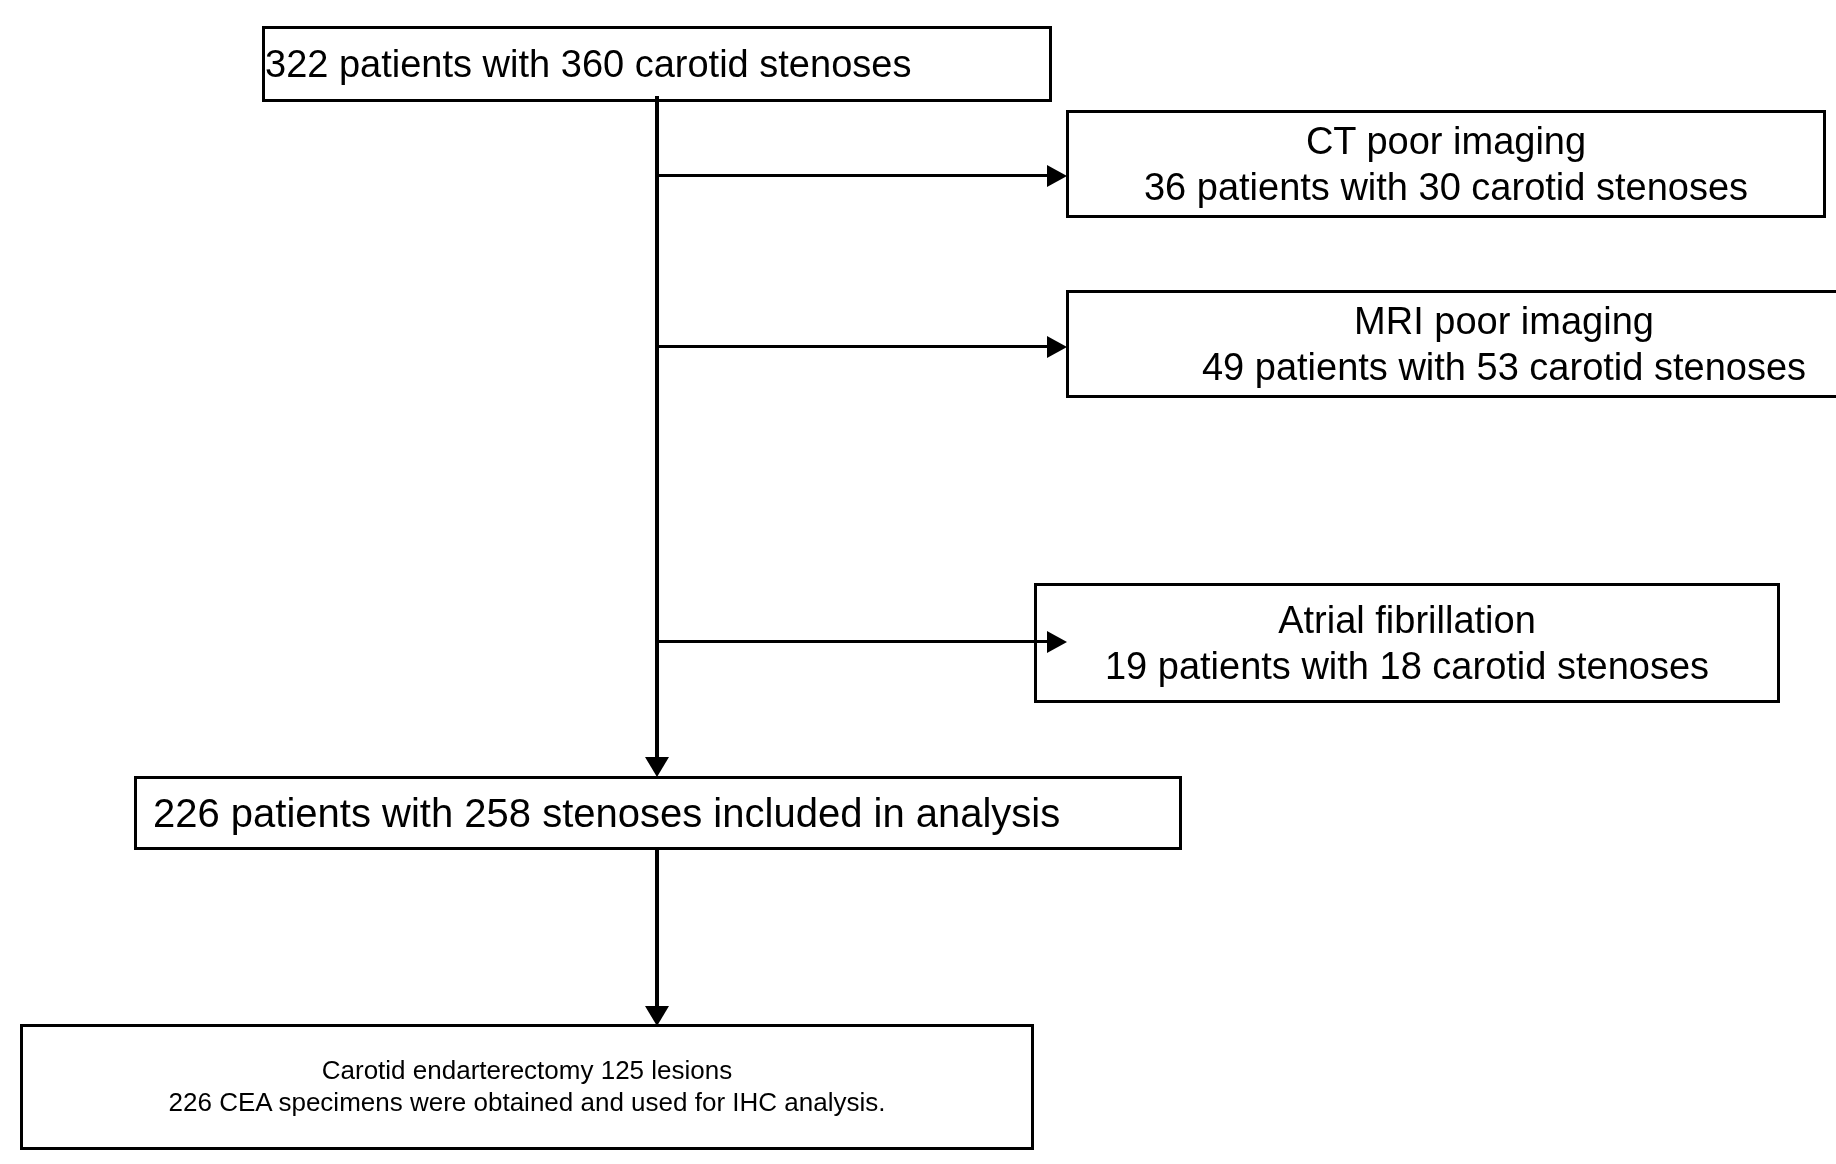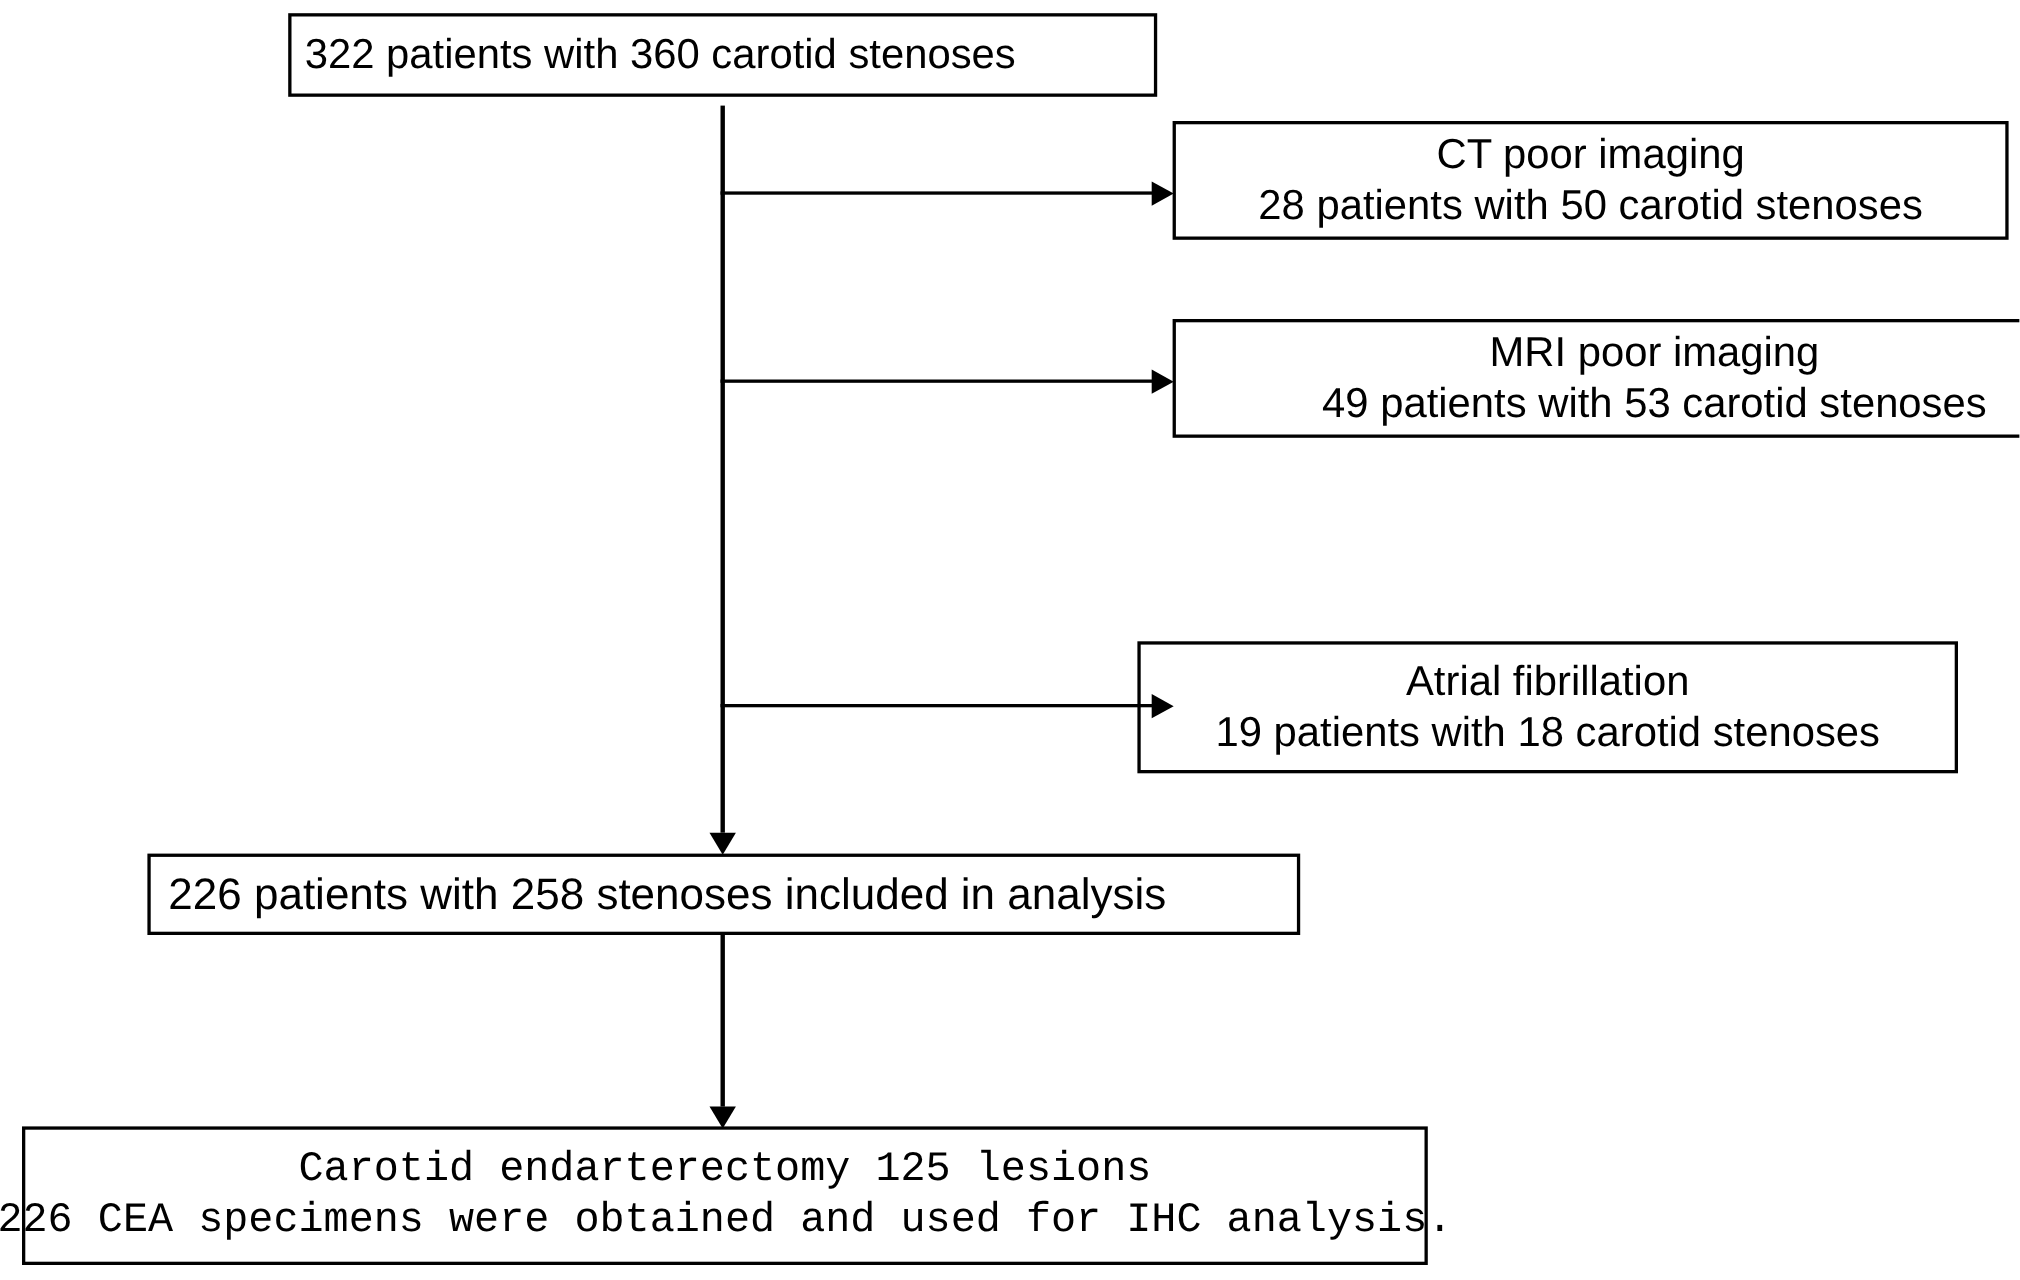--- a/index.html
+++ b/index.html
@@ -27,25 +27,25 @@
     justify-content: center;
     text-align: center;
     line-height: 1.22;
     white-space: nowrap;
   }
   .flow-box .line {
     display: block;
   }
   
   #node-top {
-    left: 262px;  top: 12px;
+    left: 262px;  top: 26px;
     width: 790px; height: 76px;
     font-size: 38px;
     align-items: flex-start;
-    padding-left: 12px;
+    padding-left: 0;
   }
   #node-ct {
     left: 1066px; top: 110px;
     width: 760px; height: 108px;
     font-size: 38px;
   }
   #node-mri {
     left: 1066px; top: 290px;
     width: 876px; height: 108px;
     font-size: 38px;
@@ -57,23 +57,22 @@
   }
   #node-included {
     left: 134px;  top: 776px;
     width: 1048px; height: 74px;
     font-size: 40px;
     align-items: flex-start;
     padding-left: 16px;
   }
   #node-cea {
     left: 20px;   top: 1024px;
-    width: 1278px; height: 126px;
-    font-size: 38px;
-    font-family: Liberation Mono, monospace;
+    width: 1014px; height: 126px;
+    font-size: 26px;
   }
   
   .v-line, .h-line {
     position: absolute;
     background: #000000;
   }
   .v-line { width: 4px; }
   .h-line { height: 3px; }
   .arrow-down {
     position: absolute;
@@ -94,21 +93,21 @@
 <body>
 
 <div id="canvas">
 
   <div class="flow-box" id="node-top">
     <span class="line">322 patients with 360 carotid stenoses</span>
   </div>
 
   <div class="flow-box" id="node-ct">
     <span class="line">CT poor imaging</span>
-    <span class="line">28 patients with 50 carotid stenoses</span>
+    <span class="line">36 patients with 30 carotid stenoses</span>
   </div>
 
   <div class="flow-box" id="node-mri">
     <span class="line">MRI poor imaging</span>
     <span class="line">49 patients with 53 carotid stenoses</span>
   </div>
 
   <div class="flow-box" id="node-af">
     <span class="line">Atrial fibrillation</span>
     <span class="line">19 patients with 18 carotid stenoses</span>

